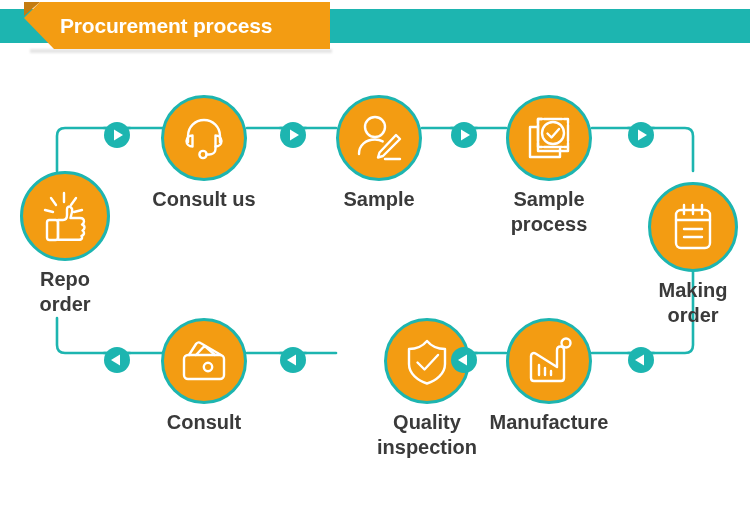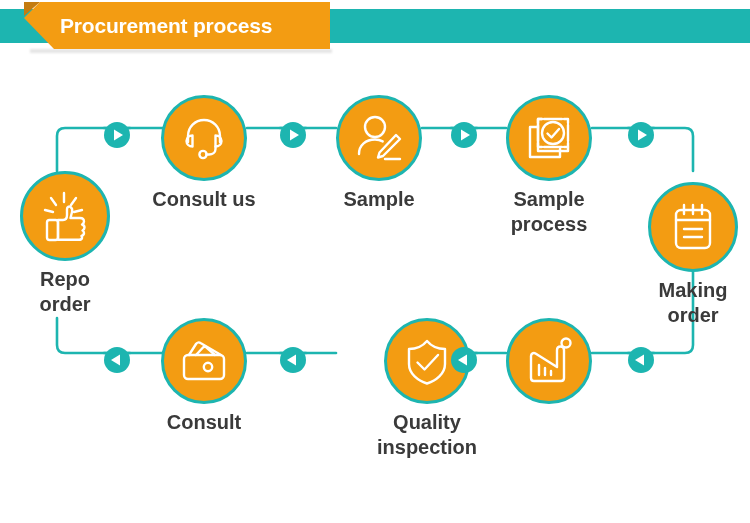--- a/index.html
+++ b/index.html
@@ -258,20 +258,21 @@
       <svg width="50" height="50" viewBox="0 0 50 50">
         <g fill="none" stroke="#ffffff" stroke-width="2.4" stroke-linecap="round" stroke-linejoin="round">
           <path d="M 7 42 L 7 20 C 7 17.5 9.5 16.2 11.5 17.5 L 33 31 L 33 14 C 33 12 34.5 10.5 36.5 10.5 C 38.5 10.5 40 12 40 14 L 40 42 C 40 44 38.5 45 37 45 L 10 45 C 8.5 45 7 44 7 42 Z"></path>
           <circle cx="42" cy="7" r="4.5"></circle>
           <line x1="15" y1="29" x2="15" y2="39"></line>
           <line x1="21" y1="32" x2="21" y2="39"></line>
           <line x1="27" y1="35" x2="27" y2="39"></line>
         </g>
       </svg>
     </div>
+    <div class="node-label" style="left:-47px; top:92px; width:180px;">Manufacture</div>
   </div>
 
   <div class="node" style="left:336px; top:318px; width:86px; height:86px;margin-left:48px;">
     <div class="node-circle" style="left:0; top:0; width:86px; height:86px; border:3px solid #1db5b0;">
       <svg width="50" height="50" viewBox="0 0 50 50">
         <g fill="none" stroke="#ffffff" stroke-width="2.4" stroke-linecap="round" stroke-linejoin="round">
           <path d="M 25 5 C 30 11 38 13 43 13 L 43 28 C 43 38 34 44.5 25 47.5 C 16 44.5 7 38 7 28 L 7 13 C 12 13 20 11 25 5 Z"></path>
           <path d="M 15.5 26.5 L 22.5 33.5 L 36 19"></path>
         </g>
       </svg>

